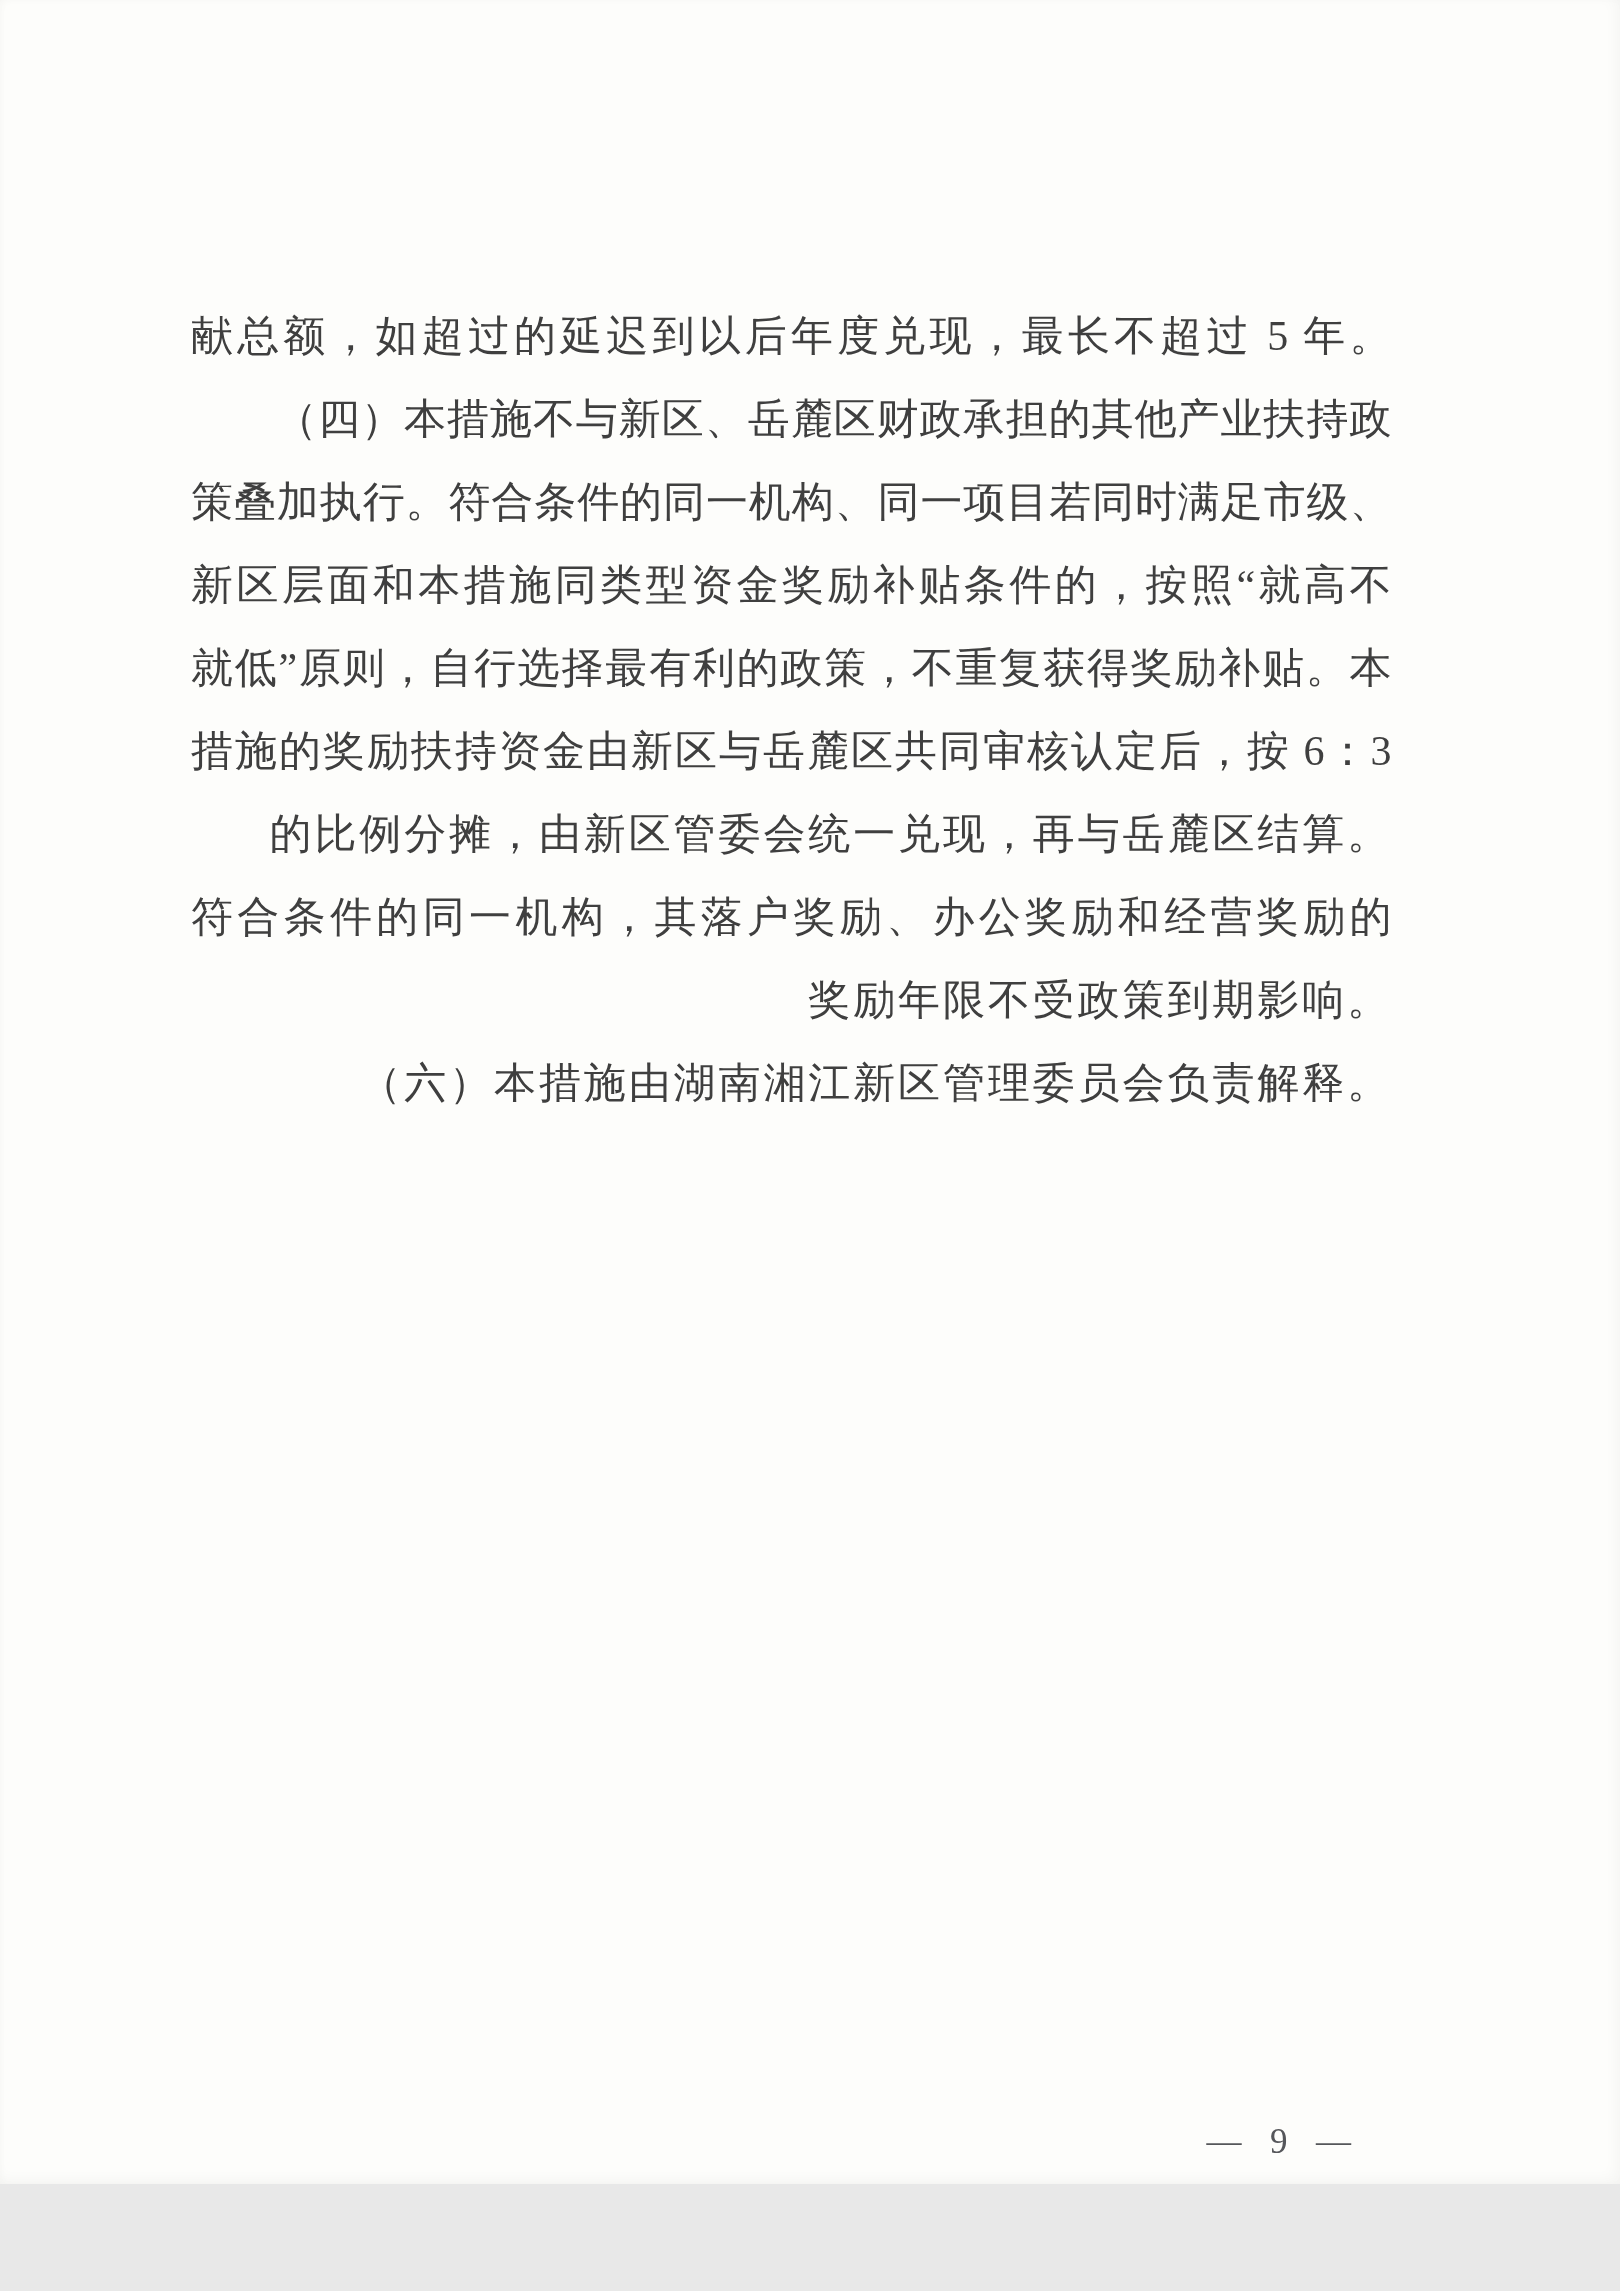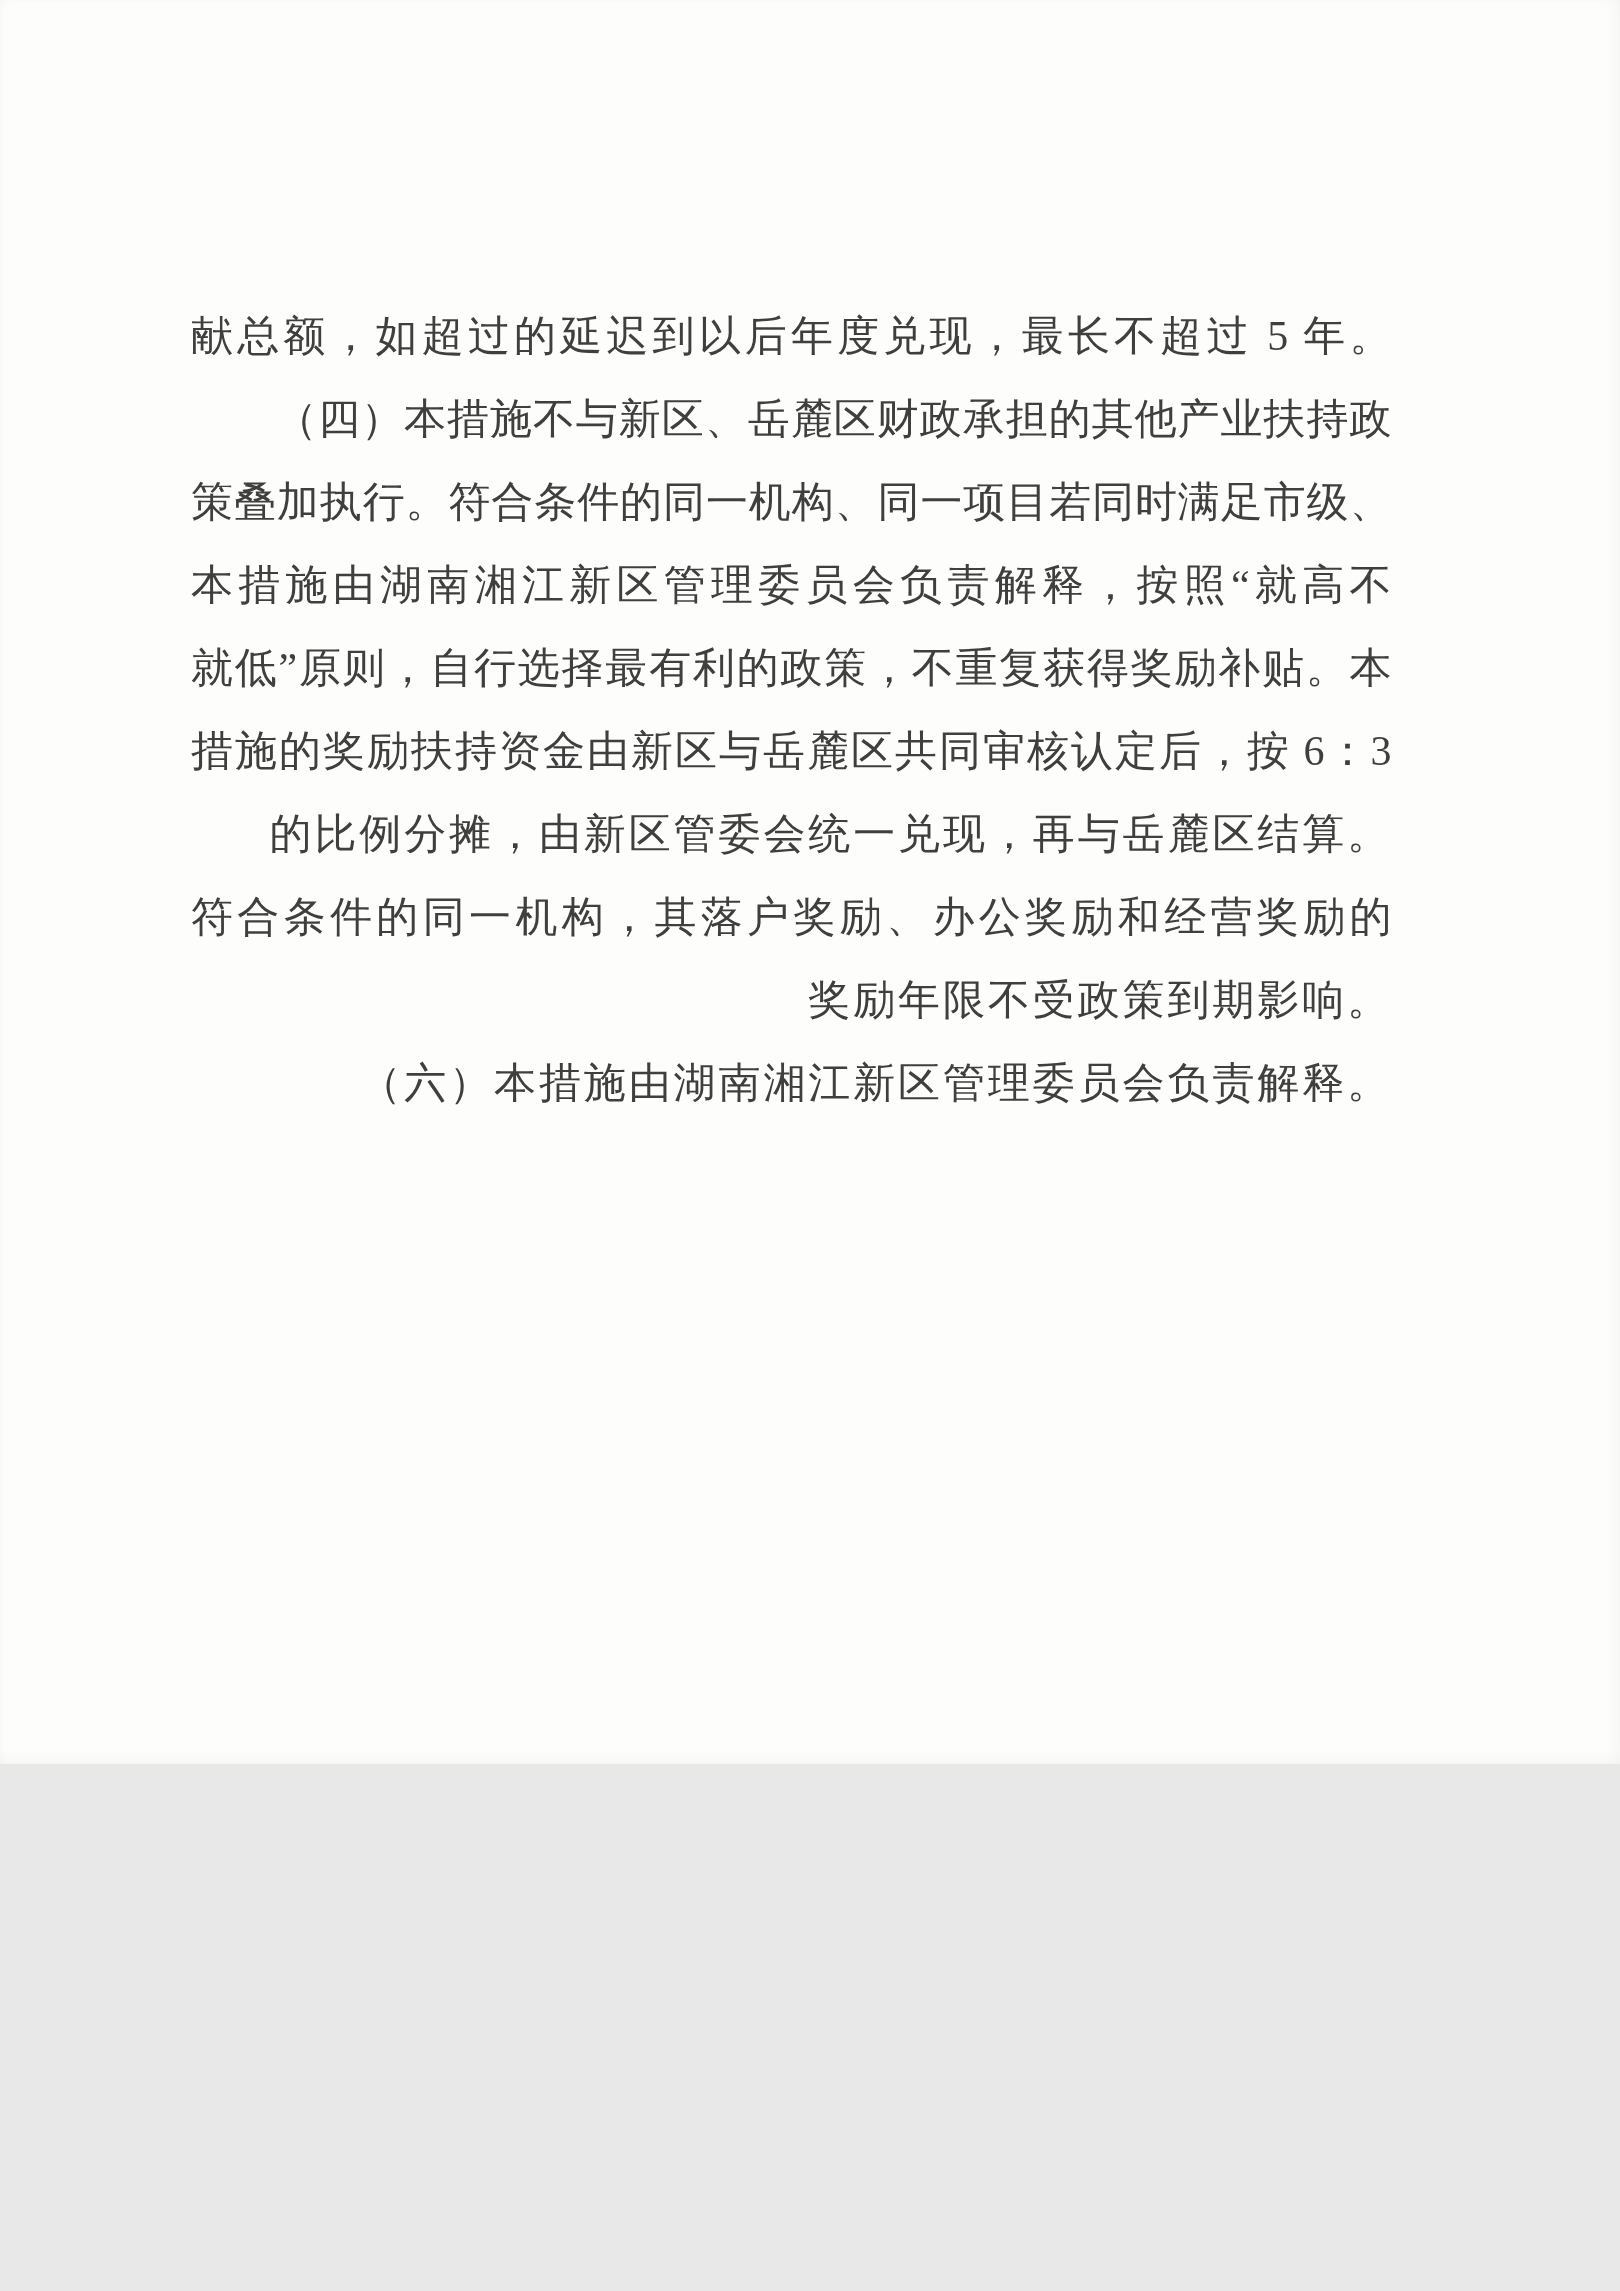--- a/index.html
+++ b/index.html
@@ -3,21 +3,21 @@
 <meta charset="utf-8">
 <style>
   html, body {
     margin: 0;
     padding: 0;
     background: #e8e8e8;
   }
   #page {
     position: relative;
     width: 1620px;
-    height: 1764px;
+    height: 2184px;
     margin: 0 auto;
     background: var(--page-bg, #fdfdfb);
     font-family: "Liberation Serif", "DejaVu Serif", serif;
     overflow: hidden;
     box-shadow: inset -3.9px -3.9px 13.7px rgba(0,0,0,0.035), inset 2px 0 7.8px rgba(0,0,0,0.015);
   }
   #text-block {
     position: absolute;
     left: 191px;
     top: 295px;
@@ -56,21 +56,21 @@
   }
 </style>
 </head>
 <body>
 
 <div id="page" style="--page-bg: #fdfdfb; --ink: #3f3f3f; --footer-ink: #55565a;">
   <div id="text-block">
       <div class="line just">献总额，如超过的延迟到以后年度兑现，最长不超过 5 年。</div>
       <div class="line just ind">（四）本措施不与新区、岳麓区财政承担的其他产业扶持政</div>
       <div class="line just">策叠加执行。符合条件的同一机构、同一项目若同时满足市级、</div>
-      <div class="line just">本措施由湖南湘江新区管理委员会负责解释，按照“就高不</div>
+      <div class="line just">新区层面和本措施同类型资金奖励补贴条件的，按照“就高不</div>
       <div class="line just">就低”原则，自行选择最有利的政策，不重复获得奖励补贴。本</div>
       <div class="line just">措施的奖励扶持资金由新区与岳麓区共同审核认定后，按 6：3</div>
       <div class="line nojust">的比例分摊，由新区管委会统一兑现，再与岳麓区结算。</div>
       <div class="line just">符合条件的同一机构，其落户奖励、办公奖励和经营奖励的</div>
       <div class="line nojust">奖励年限不受政策到期影响。</div>
       <div class="line nojust ind">（六）本措施由湖南湘江新区管理委员会负责解释。</div>
     </div>
   <div id="footer">— 9 —</div>
 </div>
 

